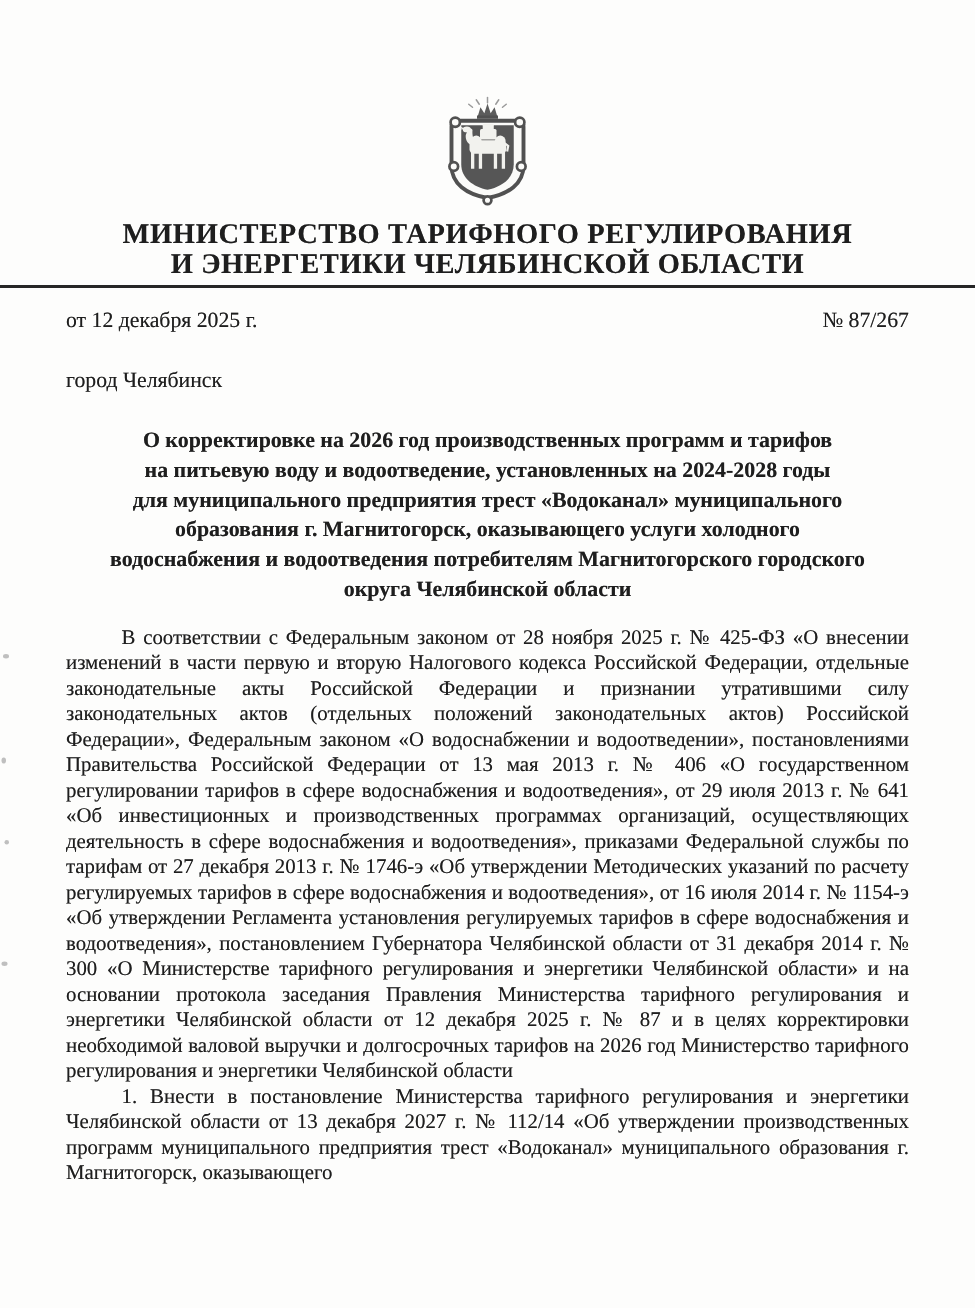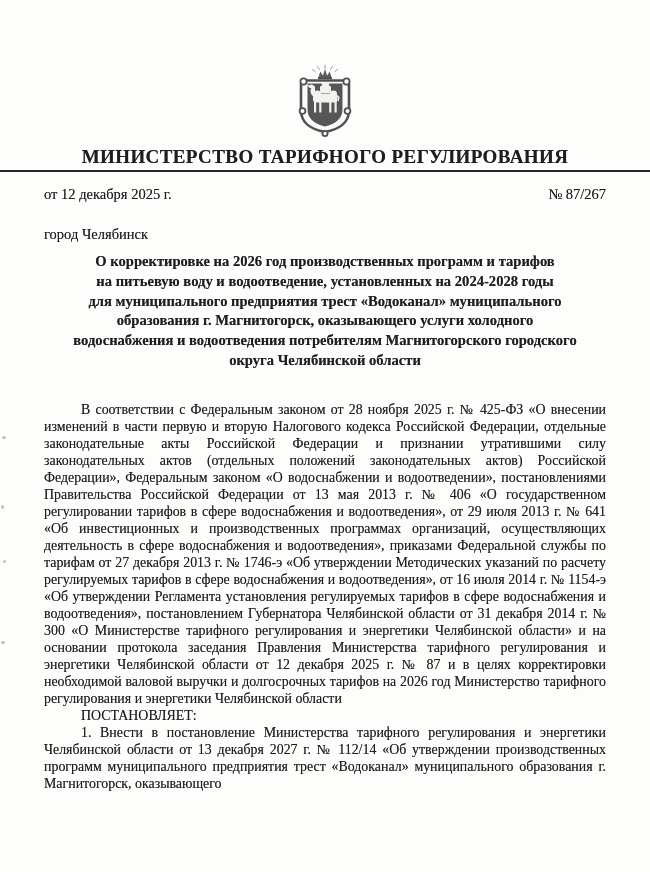--- a/index.html
+++ b/index.html
@@ -55,29 +55,29 @@
     margin-top: 14px;
     font-size: 14.5px;
     line-height: 17px;
   }
   .city {
     margin-top: 23px;
     font-size: 14.5px;
     line-height: 17px;
   }
   .title {
-    margin-top: 9px;
+    margin-top: 22px;
     text-align: center;
     font-weight: bold;
     font-size: 14.6px;
     line-height: 19.8px;
     white-space: pre-line;
   }
   .body-text {
-    margin-top: 30px;
+    margin-top: 13px;
     font-size: 13.9px;
     line-height: 17px;
   }
   .body-text p {
     margin: 0;
     text-indent: 37px;
     text-align: justify;
   }
   .body-text p.resolves { text-align: left; }
 </style>
@@ -127,20 +127,21 @@
         <rect x="26.2" y="38" width="2.2" height="10.5"></rect>
         <rect x="36.2" y="38" width="2.2" height="10.5"></rect>
         <rect x="41.5" y="37" width="2.2" height="11.5"></rect>
         <path d="M44 31 l2.6 2 -.8 4.2 -1.4 -.4 .6 -3.2 -1.6 -1.6 z"></path>
       </g>
     </svg>
   </div>
 
   <div class="ministry">
     <div>МИНИСТЕРСТВО ТАРИФНОГО РЕГУЛИРОВАНИЯ</div>
+    <div>И ЭНЕРГЕТИКИ ЧЕЛЯБИНСКОЙ ОБЛАСТИ</div>
   </div>
 
   <div class="rule"></div>
 
 
   <div class="meta-row">
     <span>от 12 декабря 2025 г.</span>
     <span>№ 87/267</span>
   </div>
 
@@ -148,17 +149,16 @@
 
   <div class="title">О корректировке на 2026 год производственных программ и тарифов
 на питьевую воду и водоотведение, установленных на 2024-2028 годы
 для муниципального предприятия трест «Водоканал» муниципального
 образования г. Магнитогорск, оказывающего услуги холодного
 водоснабжения и водоотведения потребителям Магнитогорского городского
 округа Челябинской области</div>
 
   <div class="body-text">
     <p>В соответствии с Федеральным законом от 28 ноября 2025 г. № 425-ФЗ «О внесении изменений в части первую и вторую Налогового кодекса Российской Федерации, отдельные законодательные акты Российской Федерации и признании утратившими силу законодательных актов (отдельных положений законодательных актов) Российской Федерации», Федеральным законом «О водоснабжении и водоотведении», постановлениями Правительства Российской Федерации от 13 мая 2013 г. № 406 «О государственном регулировании тарифов в сфере водоснабжения и водоотведения», от 29 июля 2013 г. № 641 «Об инвестиционных и производственных программах организаций, осуществляющих деятельность в сфере водоснабжения и водоотведения», приказами Федеральной службы по тарифам от 27 декабря 2013 г. № 1746-э «Об утверждении Методических указаний по расчету регулируемых тарифов в сфере водоснабжения и водоотведения», от 16 июля 2014 г. № 1154-э «Об утверждении Регламента установления регулируемых тарифов в сфере водоснабжения и водоотведения», постановлением Губернатора Челябинской области от 31 декабря 2014 г. № 300 «О Министерстве тарифного регулирования и энергетики Челябинской области» и на основании протокола заседания Правления Министерства тарифного регулирования и энергетики Челябинской области от 12 декабря 2025 г. № 87 и в целях корректировки необходимой валовой выручки и долгосрочных тарифов на 2026 год Министерство тарифного регулирования и энергетики Челябинской области</p>
-    <p class="resolves">ПОСТАНОВЛЯЕТ:</p>
     <p>1. Внести в постановление Министерства тарифного регулирования и энергетики Челябинской области от 13 декабря 2027 г. № 112/14 «Об утверждении производственных программ муниципального предприятия трест «Водоканал» муниципального образования г. Магнитогорск, оказывающего</p>
   </div>
 
 </div>
 
 </body></html>

